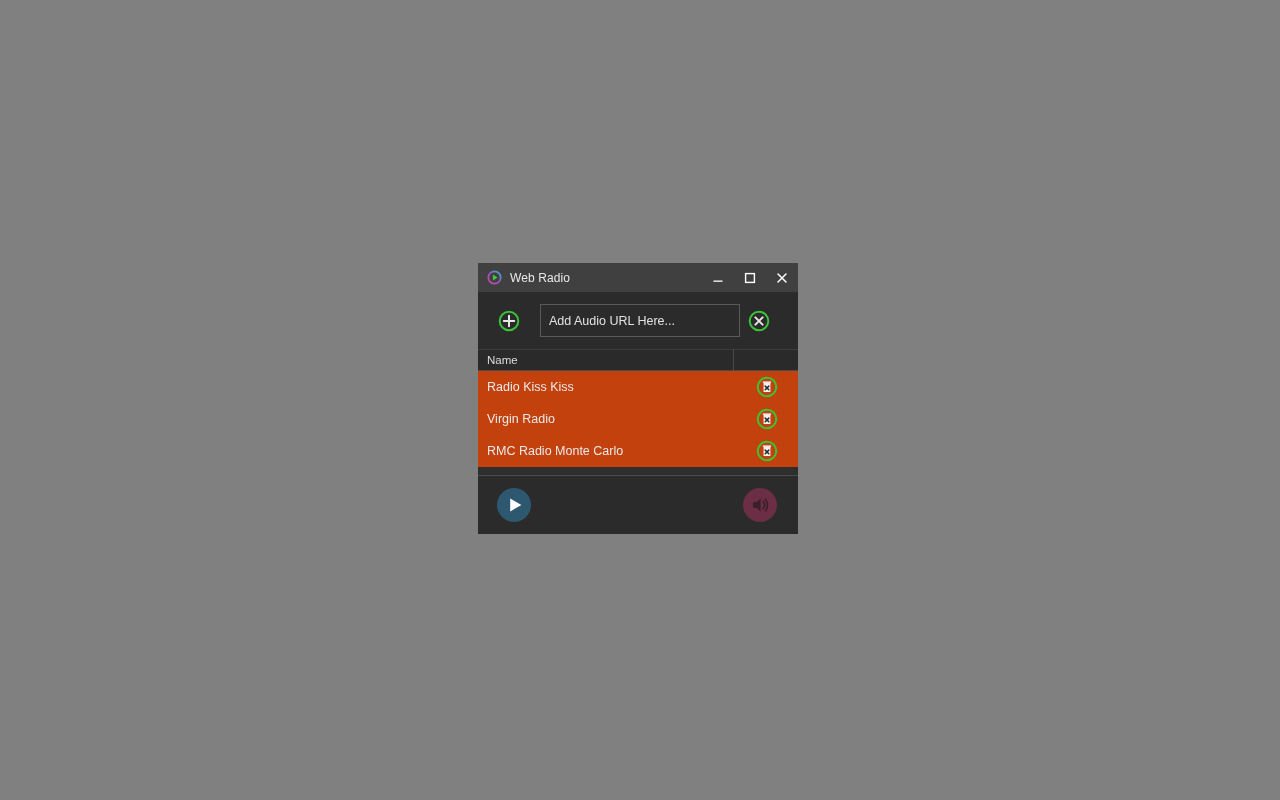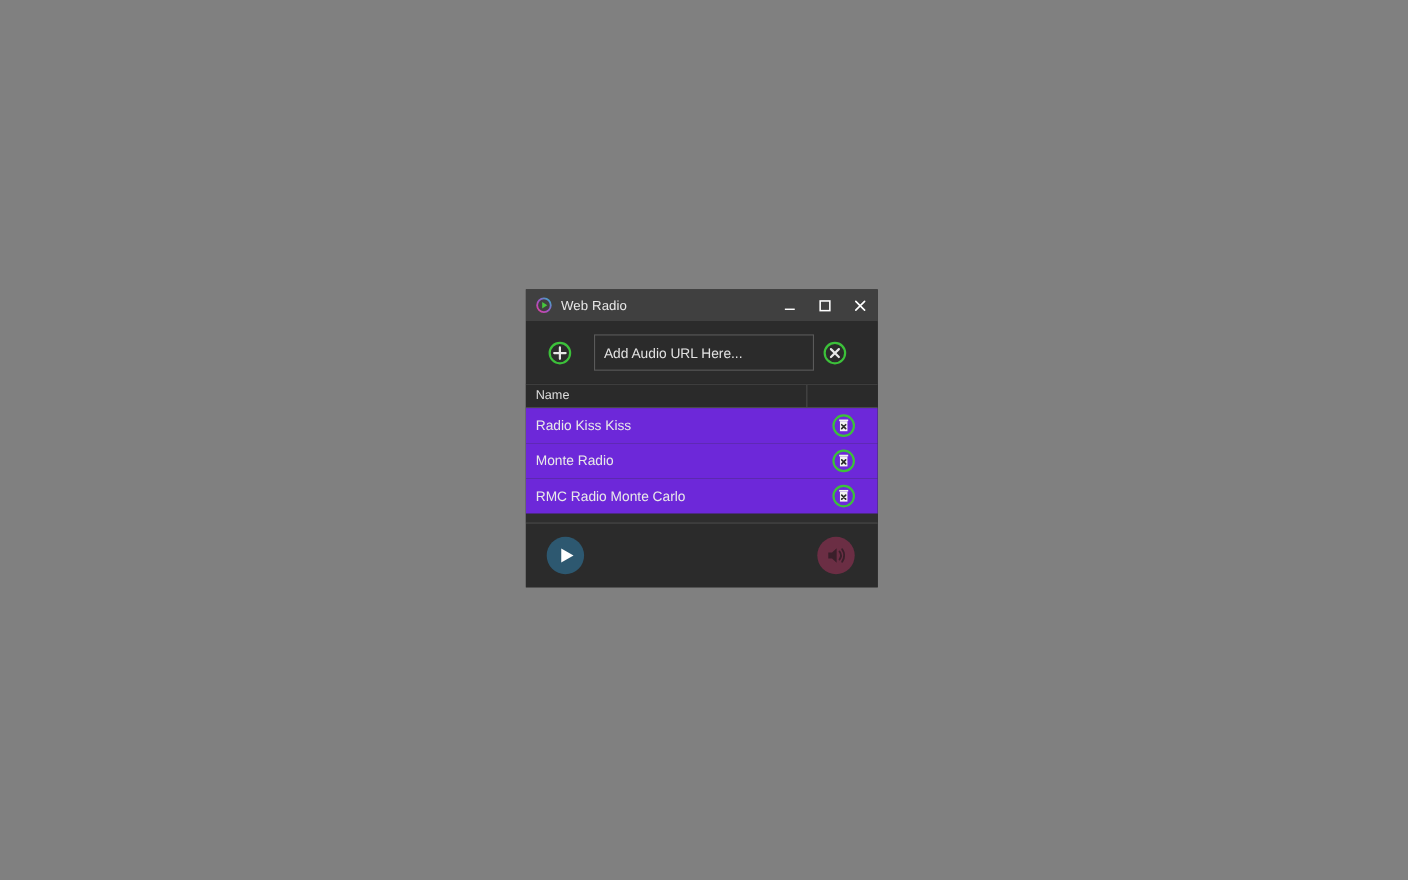--- a/index.html
+++ b/index.html
@@ -153,21 +153,21 @@
   }
   .rows {
     flex: 0 0 auto;
     display: flex;
     flex-direction: column;
   }
   .row {
     height: 32px;
     display: flex;
     align-items: center;
-    background: #6d28d9;
+    background: #c2410c;
   }
   .row-name {
     flex: 1 1 auto;
     color: #e9e9e9;
     font-size: 12.5px;
     padding-left: 9px;
     white-space: nowrap;
     overflow: hidden;
     text-overflow: ellipsis;
   }
@@ -286,21 +286,21 @@
               <circle cx="11" cy="11" r="9.3" fill="none" stroke="#3cc13a" stroke-width="2"></circle>
               <rect x="6.9" y="5.4" width="8.2" height="1.5" fill="#f2f2f2"></rect>
               <rect x="7.6" y="6.9" width="6.8" height="9.1" fill="#f2f2f2"></rect>
               <path d="M9.2 10.1 L12.8 13.7 M12.8 10.1 L9.2 13.7" stroke="#2a2a2a" stroke-width="1.5" stroke-linecap="round"></path>
             </svg>
           </span>
         </div>
       </div>
 
       <div class="row">
-        <div class="row-name">Monte Radio</div>
+        <div class="row-name">Virgin Radio</div>
         <div class="row-action">
           <span class="del-btn">
             <svg viewBox="0 0 22 22" width="22" height="22" xmlns="http://www.w3.org/2000/svg">
               <circle cx="11" cy="11" r="9.3" fill="none" stroke="#3cc13a" stroke-width="2"></circle>
               <rect x="6.9" y="5.4" width="8.2" height="1.5" fill="#f2f2f2"></rect>
               <rect x="7.6" y="6.9" width="6.8" height="9.1" fill="#f2f2f2"></rect>
               <path d="M9.2 10.1 L12.8 13.7 M12.8 10.1 L9.2 13.7" stroke="#2a2a2a" stroke-width="1.5" stroke-linecap="round"></path>
             </svg>
           </span>
         </div>

